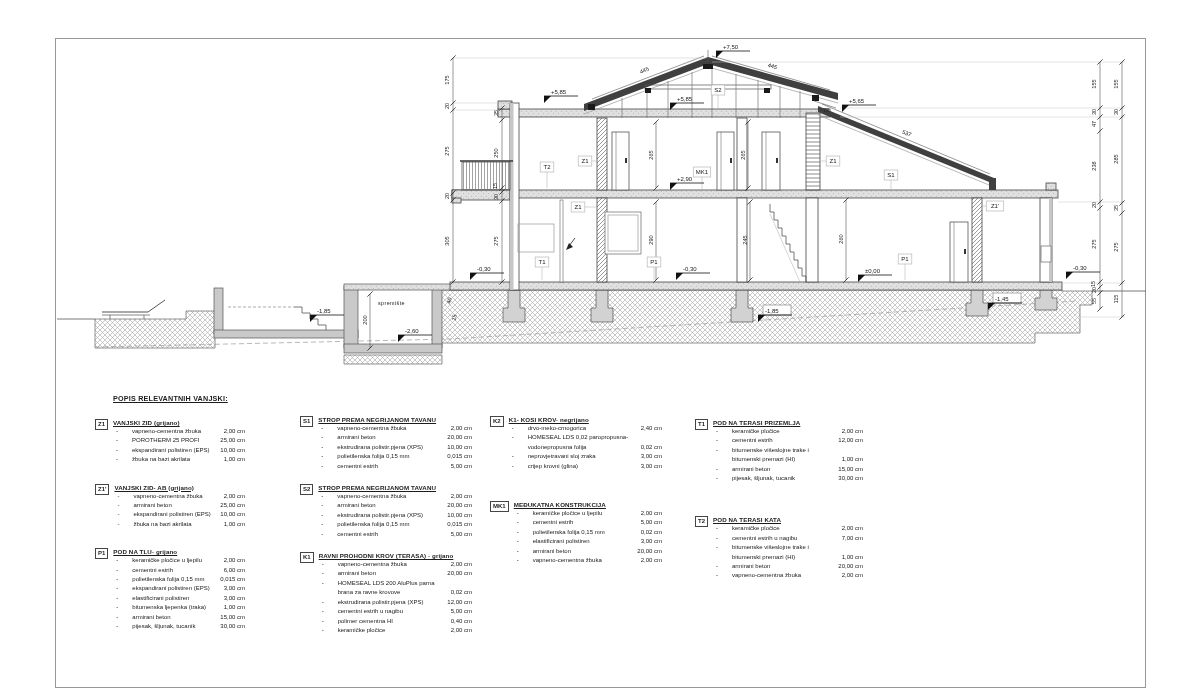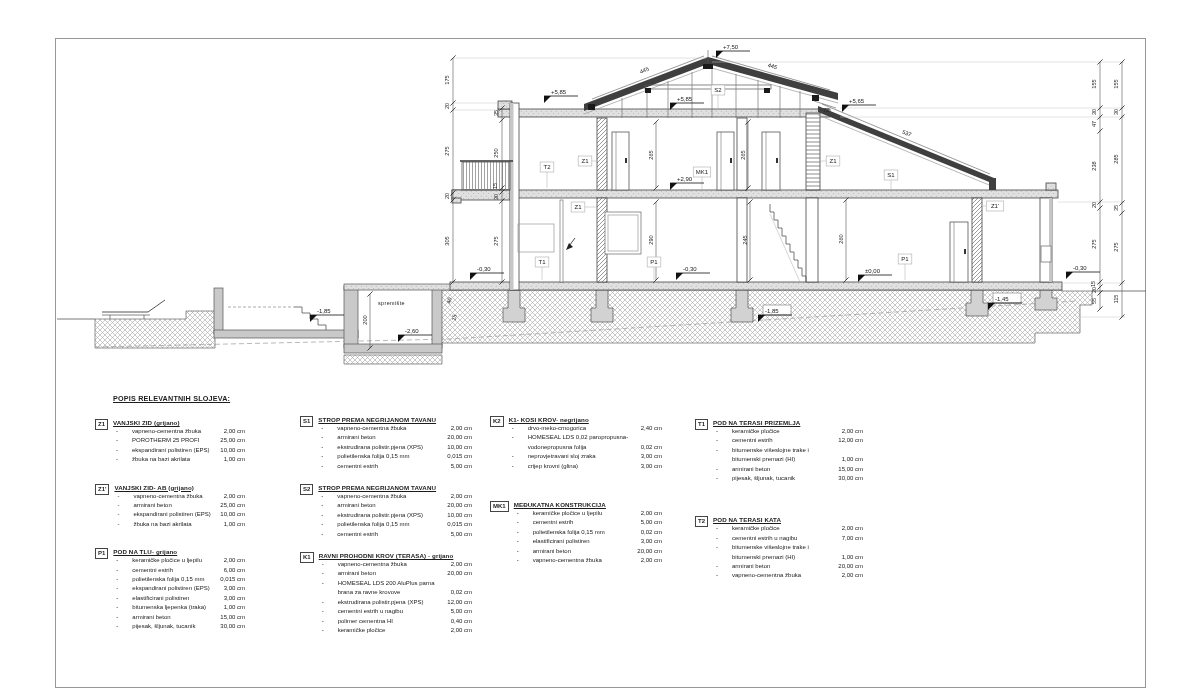--- a/index.html
+++ b/index.html
@@ -428,21 +428,21 @@
         </g>
         <g>
           <polygon points="398,342 398,335 405,335" fill="#111"></polygon>
           <line x1="398" y1="335" x2="432" y2="335" stroke="#111" stroke-width="0.8"></line>
           <text x="405" y="333" class="elevtxt">-2,60</text>
         </g>
         <text x="378" y="305" class="roomtxt">spremište</text>
       </g>
   </svg>
 
-  <div id="legend-title">POPIS RELEVANTNIH SLOJEVA:</div>
+  <div id="legend-title">POPIS RELEVANTNIH VANJSKI:</div>
   <div id="lcol0" class="lcol">
       <div class="lblock">
         <div class="ltag">Z1</div>
         <div class="lcontent">
           <div class="ltitle">VANJSKI ZID (grijano)</div>
           <div class="lrow">
             <span class="ldash">-</span>
             <span class="lname">vapneno-cementna žbuka</span>
             <span class="lval">2,00 cm</span>
           </div>

